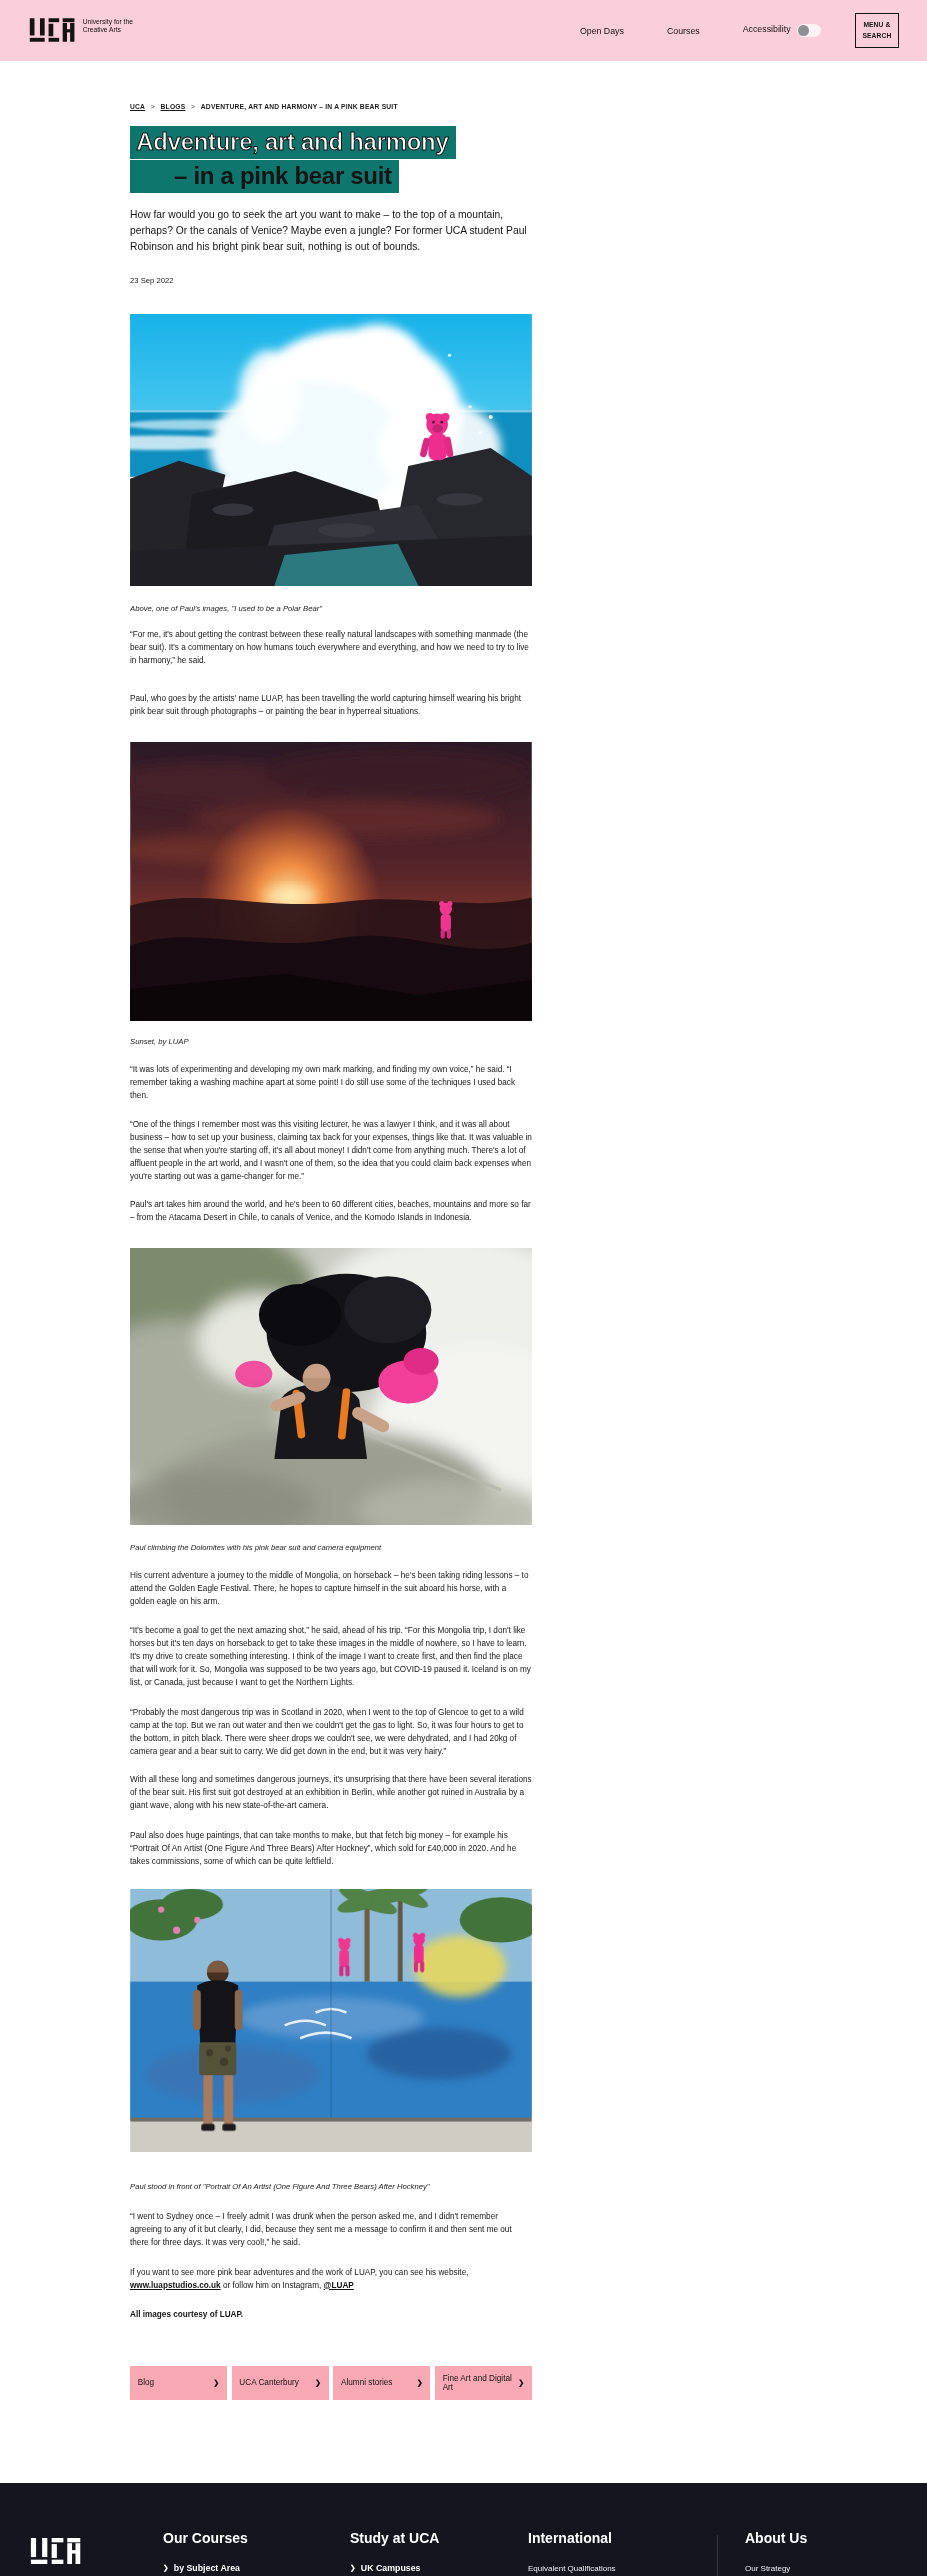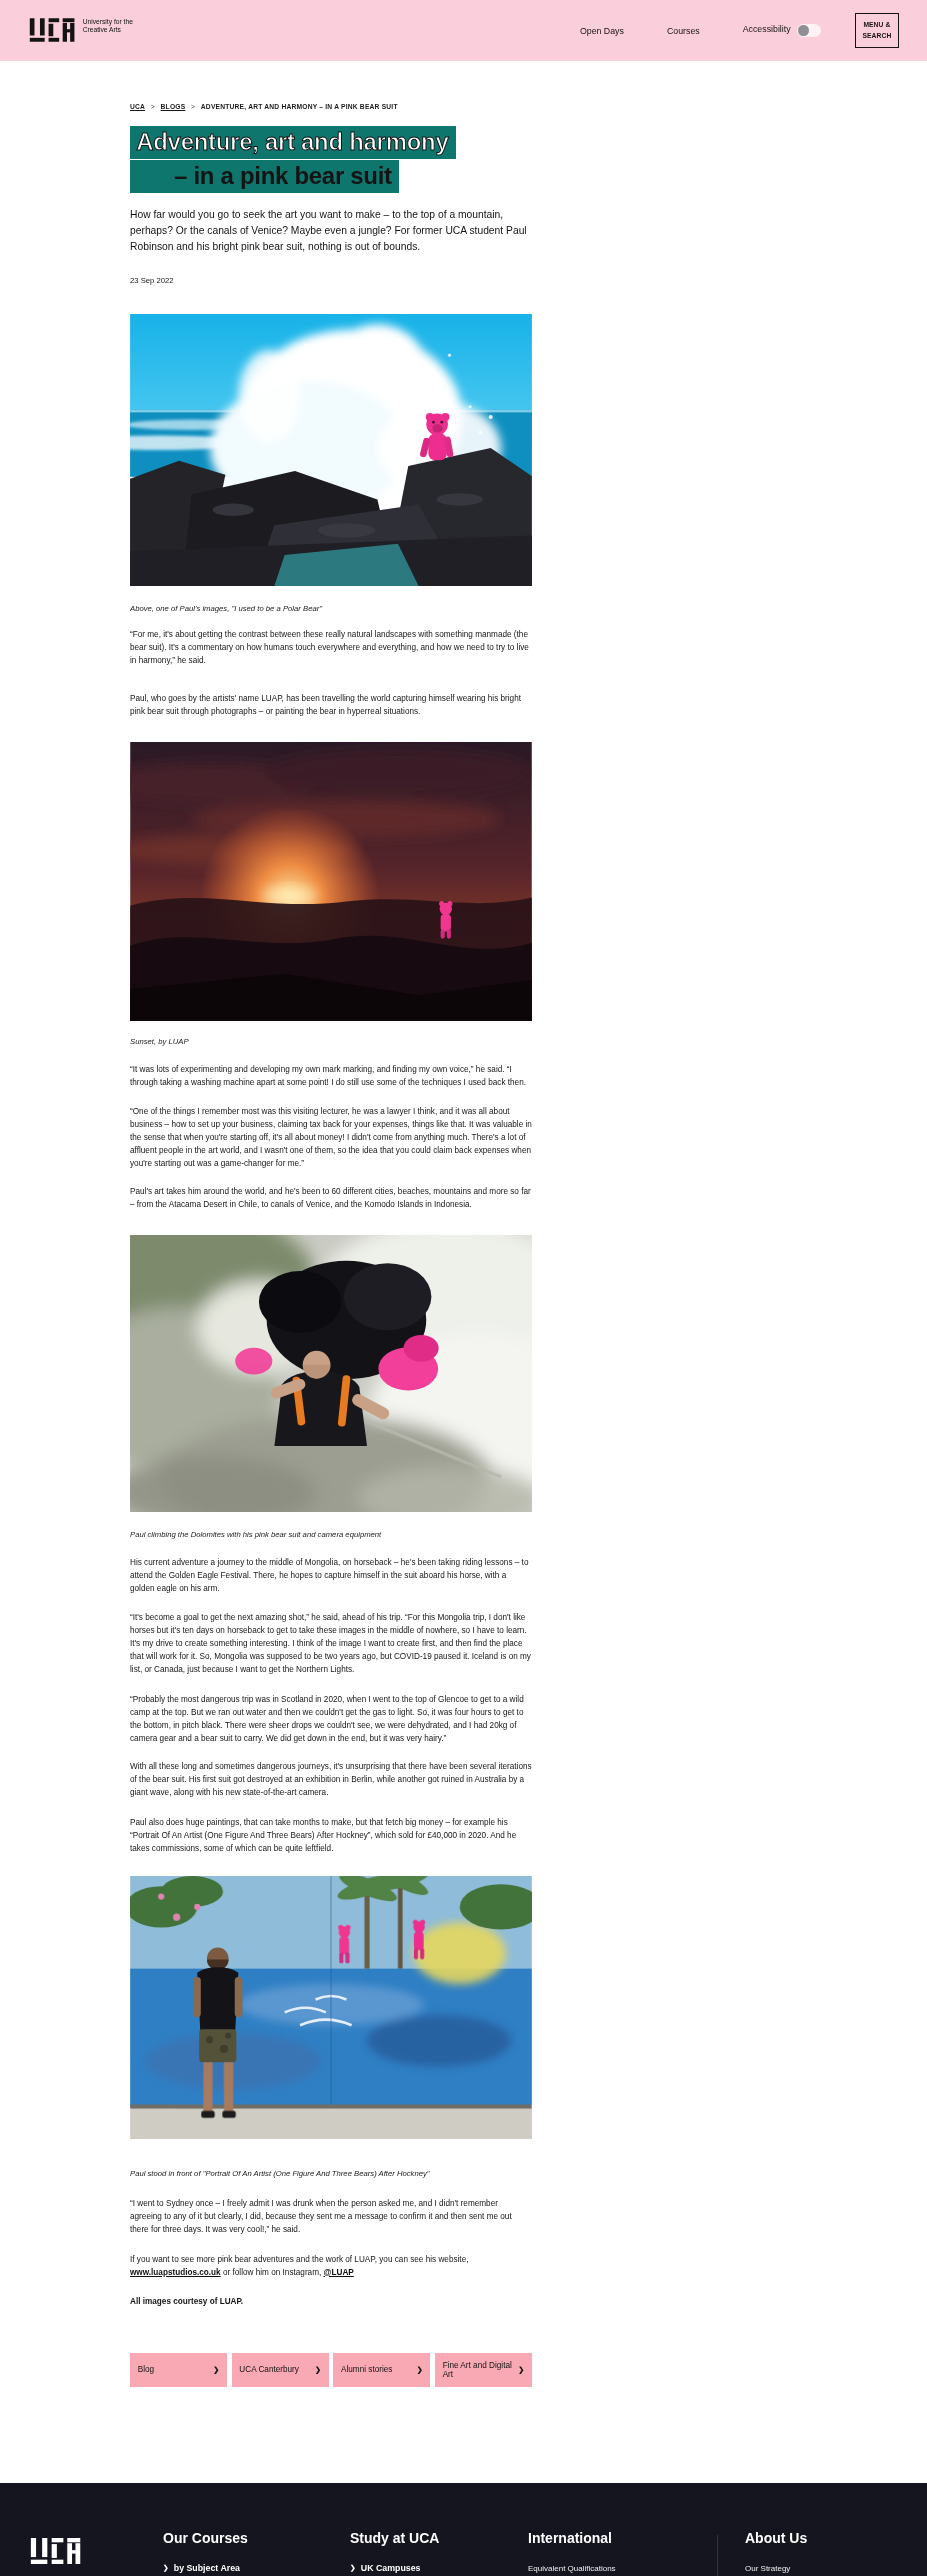--- a/index.html
+++ b/index.html
@@ -220,21 +220,21 @@
           <circle cx="9" cy="-38" r="5" fill="#f0368f"></circle>
         <circle cx="1" cy="-28" r="12" fill="#f0368f"></circle>
         <rect x="-9" y="-18" width="20" height="34" rx="8" fill="#f0368f"></rect>
         <rect x="-9" y="12" width="8" height="18" rx="4" fill="#d82a82"></rect>
         <rect x="3" y="12" width="8" height="18" rx="4" fill="#d82a82"></rect>
       </g>
     </svg>
     <figcaption class="figcap" style="margin-top:15.5px">Sunset, by LUAP</figcaption>
   </figure>
 
-  <p class="para" style="margin-top:17.5px">“It was lots of experimenting and developing my own mark marking, and finding my own voice,” he said. “I through taking a washing machine apart at some point! I do still use some of the techniques I used back then.</p>
+  <p class="para" style="margin-top:17.5px">“It was lots of experimenting and developing my own mark marking, and finding my own voice,” he said. “I remember taking a washing machine apart at some point! I do still use some of the techniques I used back then.</p>
   <p class="para" style="margin-top:15.5px">“One of the things I remember most was this visiting lecturer, he was a lawyer I think, and it was all about business – how to set up your business, claiming tax back for your expenses, things like that. It was valuable in the sense that when you're starting off, it's all about money! I didn't come from anything much. There's a lot of affluent people in the art world, and I wasn't one of them, so the idea that you could claim back expenses when you're starting out was a game-changer for me.”</p>
   <p class="para" style="margin-top:15.5px">Paul's art takes him around the world, and he's been to 60 different cities, beaches, mountains and more so far – from the Atacama Desert in Chile, to canals of Venice, and the Komodo Islands in Indonesia.</p>
 
   <figure style="margin-top:24px">
     <svg width="402" height="277" viewBox="0 0 780 538">
       <defs>
           <filter id="b4" x="-40%" y="-40%" width="180%" height="180%">
             <feGaussianBlur stdDeviation="18"></feGaussianBlur>
           </filter>
         </defs>

